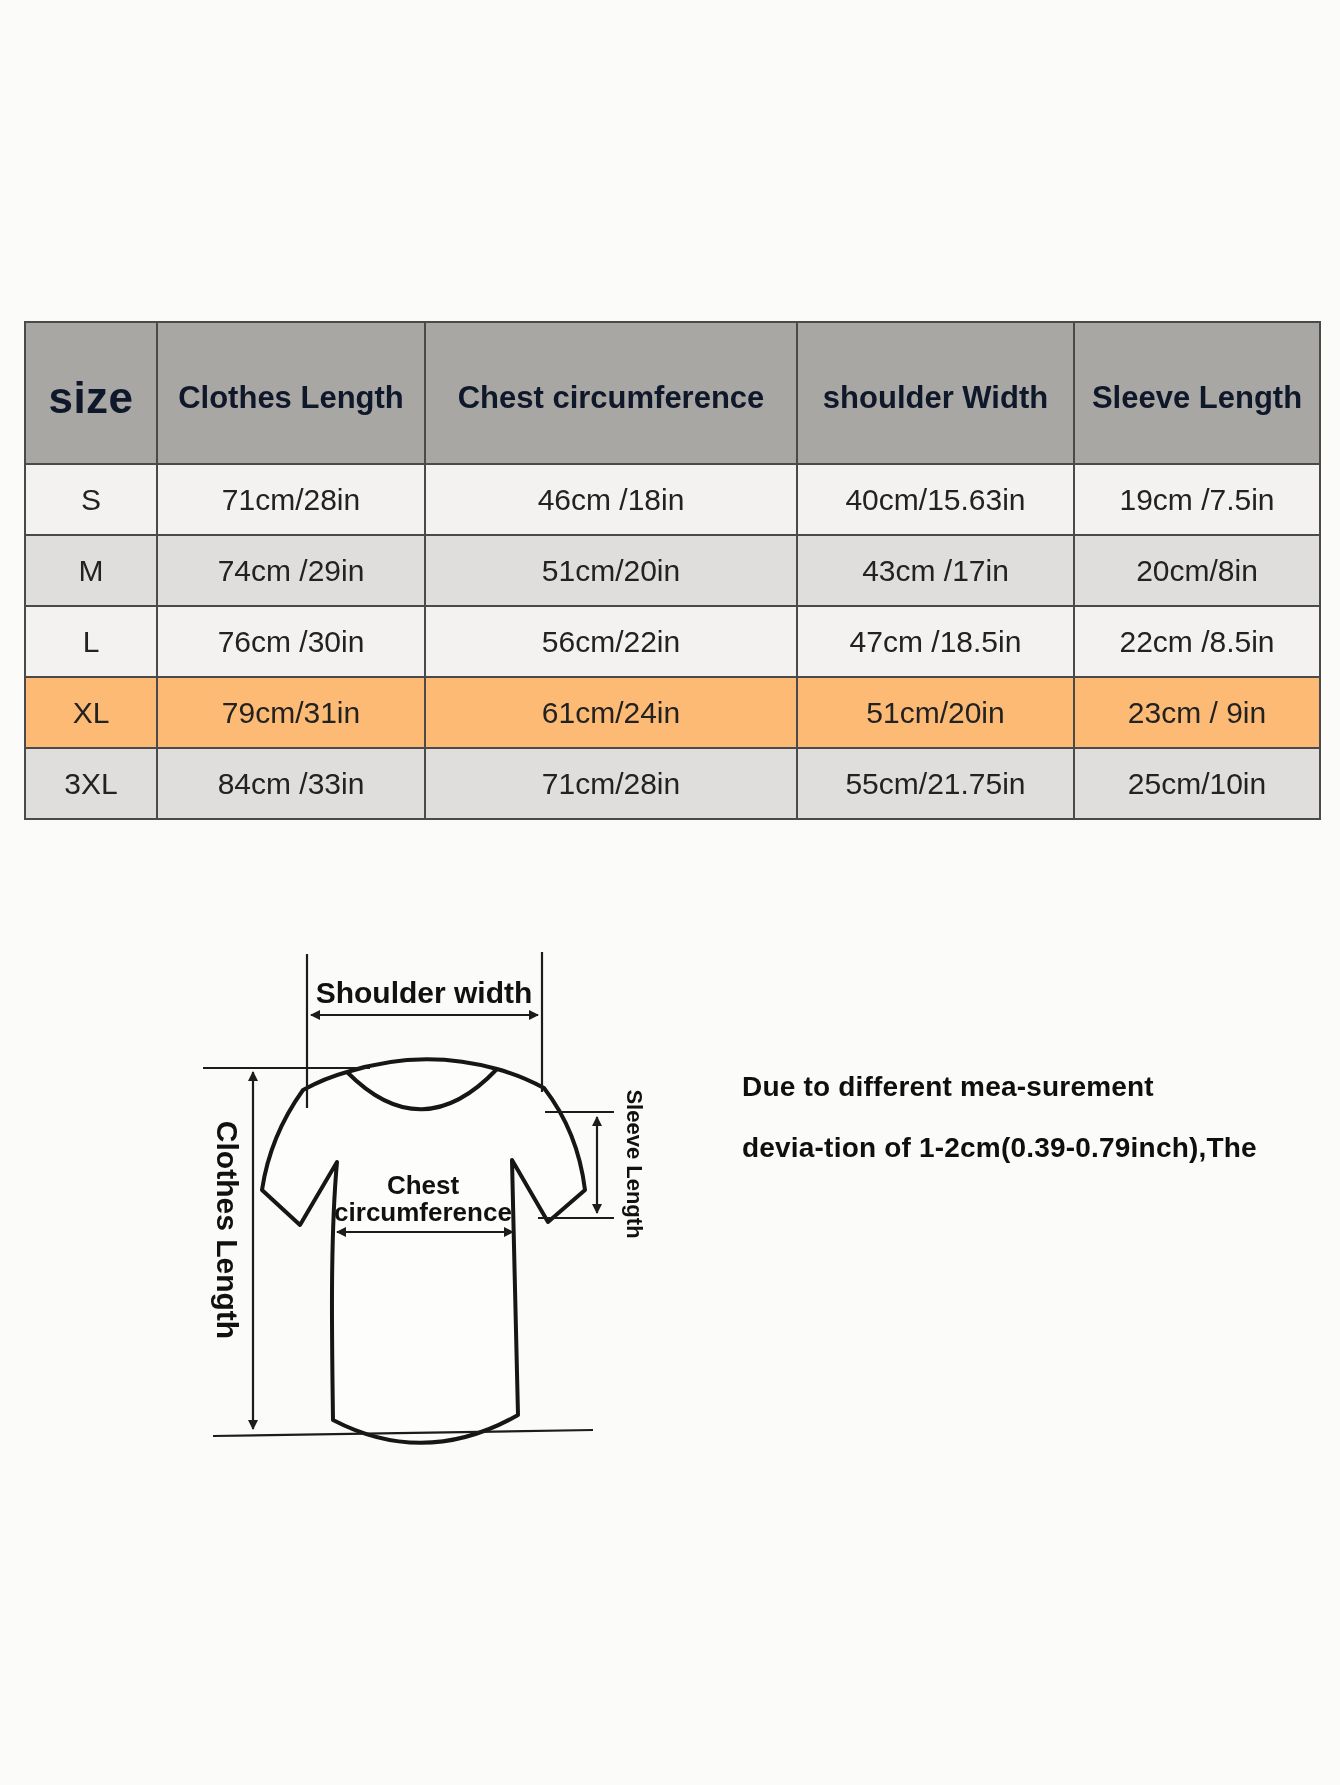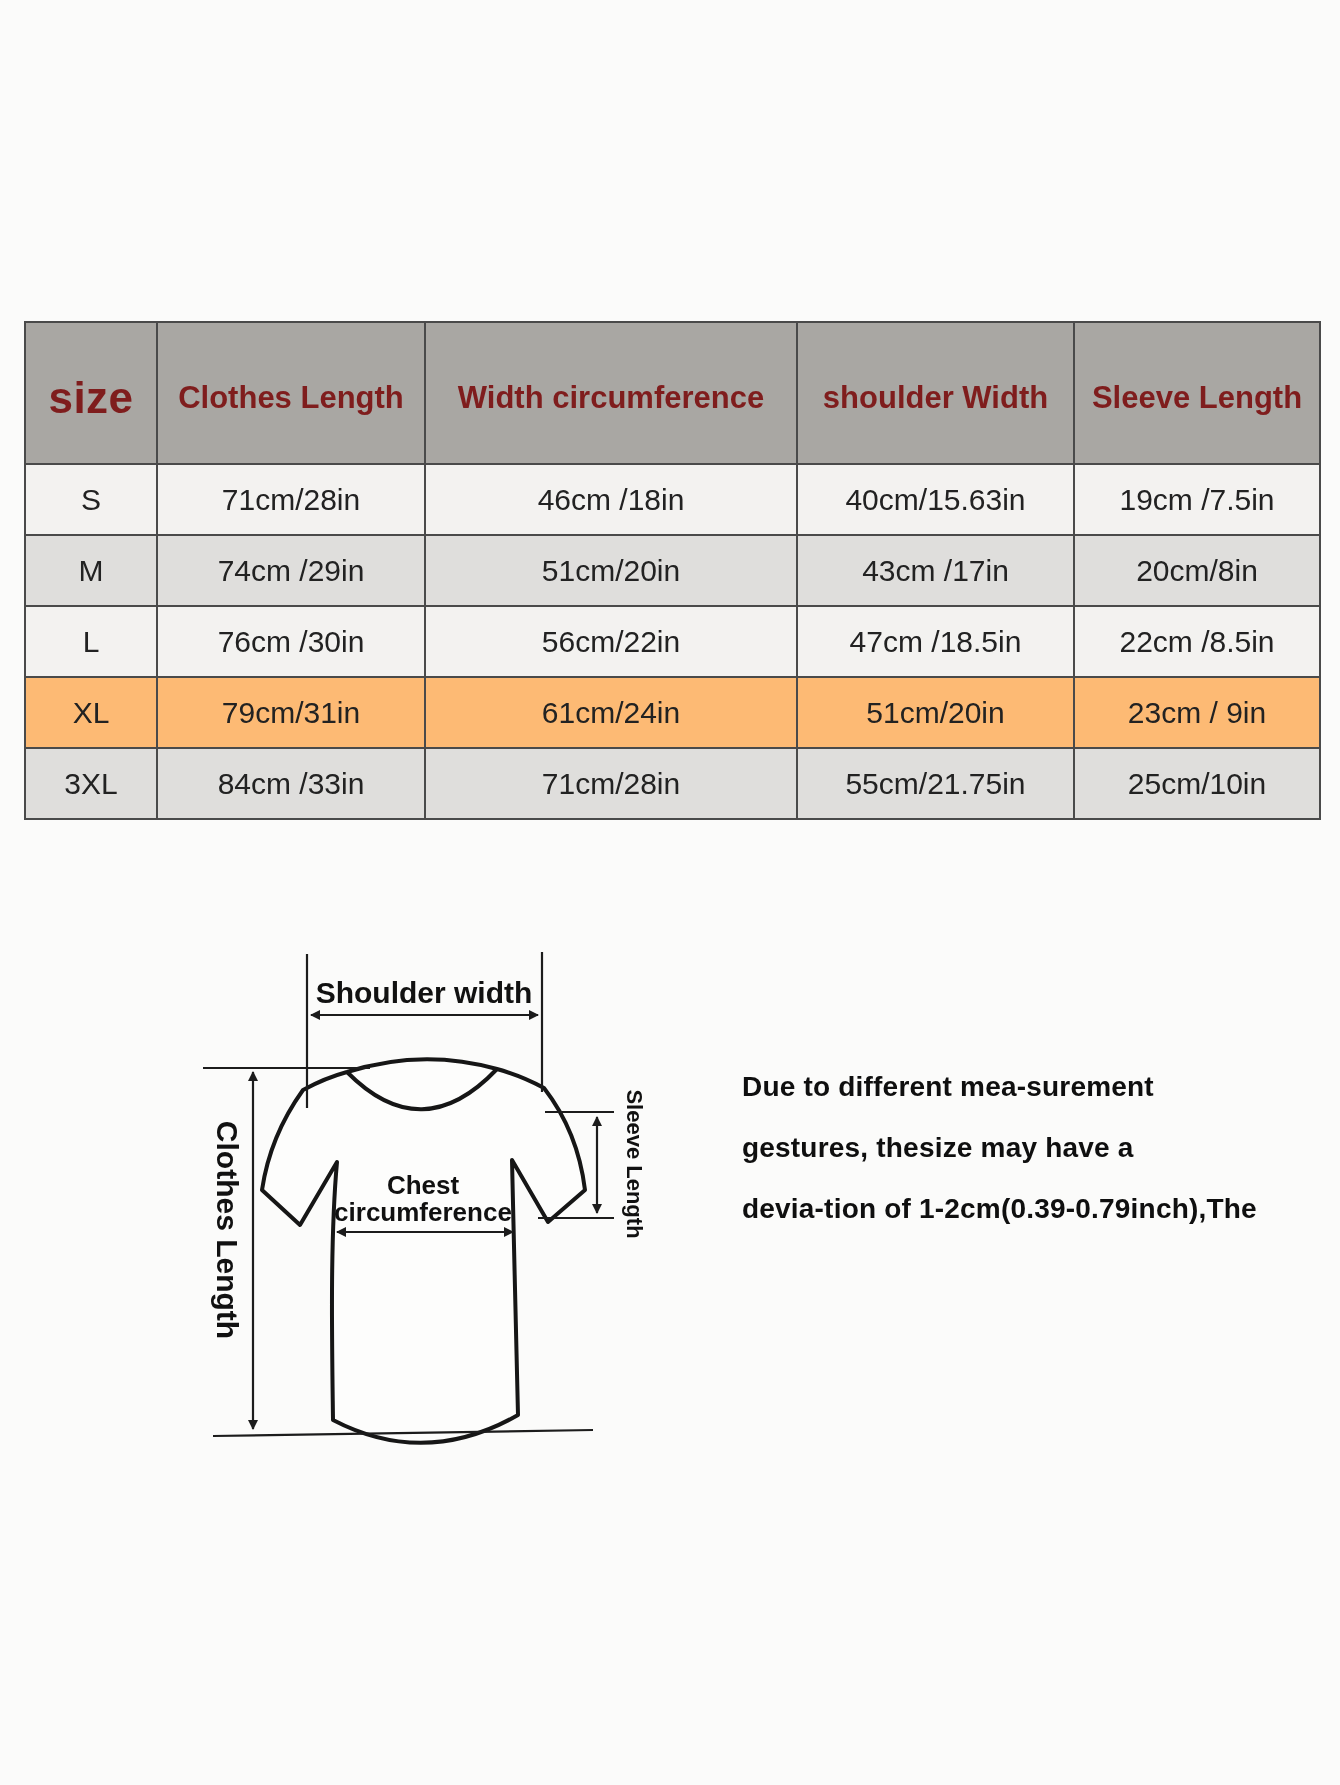--- a/index.html
+++ b/index.html
@@ -11,21 +11,21 @@
   
   table.size-table{
     position:absolute;left:24px;top:321px;width:1295px;
     border-collapse:collapse;table-layout:fixed;
   }
   table.size-table th, table.size-table td{
     border:2px solid #4a4a4a;text-align:center;vertical-align:middle;
     padding:0;overflow:hidden;white-space:nowrap;
   }
   table.size-table thead th{
-    background:#a9a7a3;height:130px;font-size:31px;font-weight:bold;color:#7f1d1d;
+    background:#a9a7a3;height:130px;font-size:31px;font-weight:bold;color:#0f172a;
     padding-top:10px;
     margin-left:27px;
   }
   table.size-table thead th.size-h{font-size:44px;letter-spacing:0.5px;}
   table.size-table tbody td{height:69px;font-size:30px;background:#f3f2f0;color:#222;}
   table.size-table tbody tr.alt td{background:#dfdedc;}
   table.size-table tbody tr.alt2 td{background:#fdba74;}
   
   .diagram{position:absolute;left:170px;top:940px;width:490px;height:530px;}
   .diagram svg{display:block;width:100%;height:100%;}
@@ -47,21 +47,21 @@
       <col style="width:132px">
         <col style="width:268px">
         <col style="width:372px">
       <col style="width:277px">
         <col style="width:246px">
     </colgroup>
     <thead>
       <tr>
           <th class="size-h">size</th>
           <th>Clothes Length</th>
-          <th>Width circumference</th>
+          <th>Chest circumference</th>
           <th>shoulder Width</th>
           <th>Sleeve Length</th>
         </tr>
     </thead>
     <tbody>
         <tr>
           <td>S</td>
           <td>71cm/28in</td>
           <td>46cm /18in</td>
           <td>40cm/15.63in</td>
@@ -136,17 +136,16 @@
       <text x="457" y="224" text-anchor="middle" font-size="22" font-weight="bold" transform="rotate(90 457 224)">Sleeve Length</text>
 
       <text x="253" y="254" text-anchor="middle" font-size="26" font-weight="bold">Chest</text>
       <text x="253" y="281" text-anchor="middle" font-size="26" font-weight="bold">circumference</text>
       <line x1="167" y1="292" x2="343" y2="292" stroke="#1c1c1c" stroke-width="2.2" marker-start="url(#ah)" marker-end="url(#ah)"></line>
     </svg>
   </div>
 
   <div class="note">
       <div class="note-line">Due to different mea-surement</div>
-      <div class="note-line">gestures, thesize may have a</div>
       <div class="note-line">devia-tion of 1-2cm(0.39-0.79inch),The</div>
     </div>
 
 </div>
 
 </body></html>

